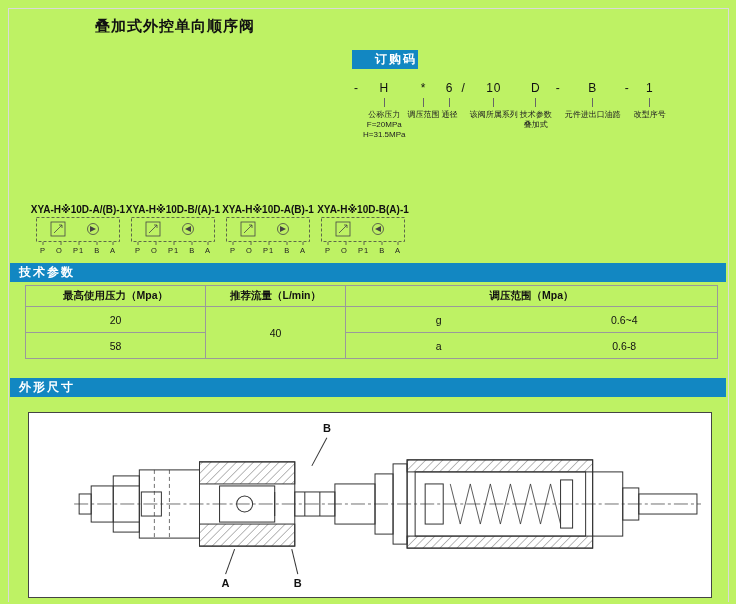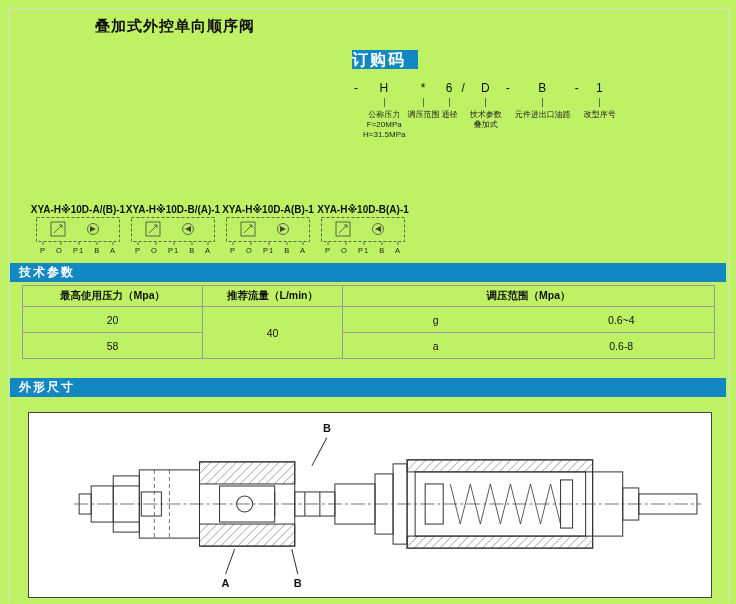--- a/index.html
+++ b/index.html
@@ -6,22 +6,22 @@
   html,body { background:#fff; }
   body { font-family:"Liberation Sans","DejaVu Sans",sans-serif; color:#111; }
   .page { position:relative; width:736px; height:604px; background:#bef264; overflow:hidden; }
   .page-frame { position:absolute; left:8px; top:8px; width:721px; height:594px;
                 border-left:1px solid #d9d9d9; border-top:1px solid #d9d9d9; border-right:1px solid #d9d9d9; pointer-events:none; }
 
   .doc-title { position:absolute; left:95px; top:17px; font-size:15px; font-weight:bold; letter-spacing:1px; }
 
   
   .ordering { position:absolute; left:352px; top:50px; width:372px; }
-  .ord-bar { width:66px; height:19px; background:#1287c2; color:#fff; font-size:16px; font-weight:bold;
-             line-height:19px; padding-left:0; letter-spacing:2px; }
+  .ord-bar { width:66px; height:19px; background:#1287c2; color:#fff; font-size:12px; font-weight:bold;
+             line-height:19px; padding-left:23px; letter-spacing:2px; }
   .ord-tokens { display:flex; align-items:flex-start; gap:2px; margin-top:12px; }
   .tok { display:flex; flex-direction:column; align-items:center; }
   .tok .t { font-size:12px; height:15px; line-height:15px; letter-spacing:1px; }
   .tok .tick { width:1px; height:9px; background:#666; margin:2px 0 3px; }
   .tok .lbl { font-size:8px; line-height:10px; color:#222; text-align:center; white-space:nowrap; }
   .tok.sep { padding:0 2px; }
 
   
   .symbols { position:absolute; left:34px; top:205px; display:flex; gap:7px; }
   .sym { display:flex; flex-direction:column; align-items:center; width:88px; }
@@ -29,21 +29,21 @@
   .sym svg { display:block; margin-top:1px; }
   .sym-ports { font-size:7.5px; letter-spacing:1px; word-spacing:7px; line-height:9px; color:#222; }
 
   
   .section-bar { position:absolute; left:10px; width:716px; height:19px; background:#1287c2; color:#fff;
                  font-size:12px; font-weight:bold; line-height:19px; padding-left:9px; letter-spacing:2px; }
   .bar-tech { top:263px; }
   .bar-dims { top:378px; }
 
   
-  .tech-table-wrap { position:absolute; left:22px; top:285px; width:692px; }
+  .tech-table-wrap { position:absolute; left:10px; top:285px; width:692px;padding-left:15px; }
   table.tech { width:100%; border-collapse:collapse; table-layout:fixed; }
   table.tech th, table.tech td { font-size:10.5px; text-align:center; border-top:1px solid #9a9a9a; border-bottom:1px solid #9a9a9a; }
   table.tech { border:1px solid #9a9a9a; }
   table.tech th { height:21px; font-weight:bold; color:#111; }
   table.tech td { height:26px; font-weight:normal; }
   .vline-r { border-right:1px solid #9a9a9a; }
 
   
   .drawing-box { position:absolute; left:28px; top:412px; width:684px; height:186px; border:1.5px solid #444; background:#fff; }
   .drawing-box svg { width:100%; height:100%; display:block; }
@@ -75,20 +75,25 @@
         <span class="tick"></span>
         <span class="lbl">调压范围</span>
       </div>
       <div class="tok">
         <span class="t">6</span>
         <span class="tick"></span>
         <span class="lbl">通径</span>
       </div>
       <div class="tok sep">
         <span class="t">/</span>
+      </div>
+      <div class="tok">
+        <span class="t">10</span>
+        <span class="tick"></span>
+        <span class="lbl">该阀所属系列</span>
       </div>
       <div class="tok">
         <span class="t">D</span>
         <span class="tick"></span>
         <span class="lbl">技术参数</span>
         <span class="lbl">叠加式</span>
       </div>
       <div class="tok sep">
         <span class="t">-</span>
       </div>

